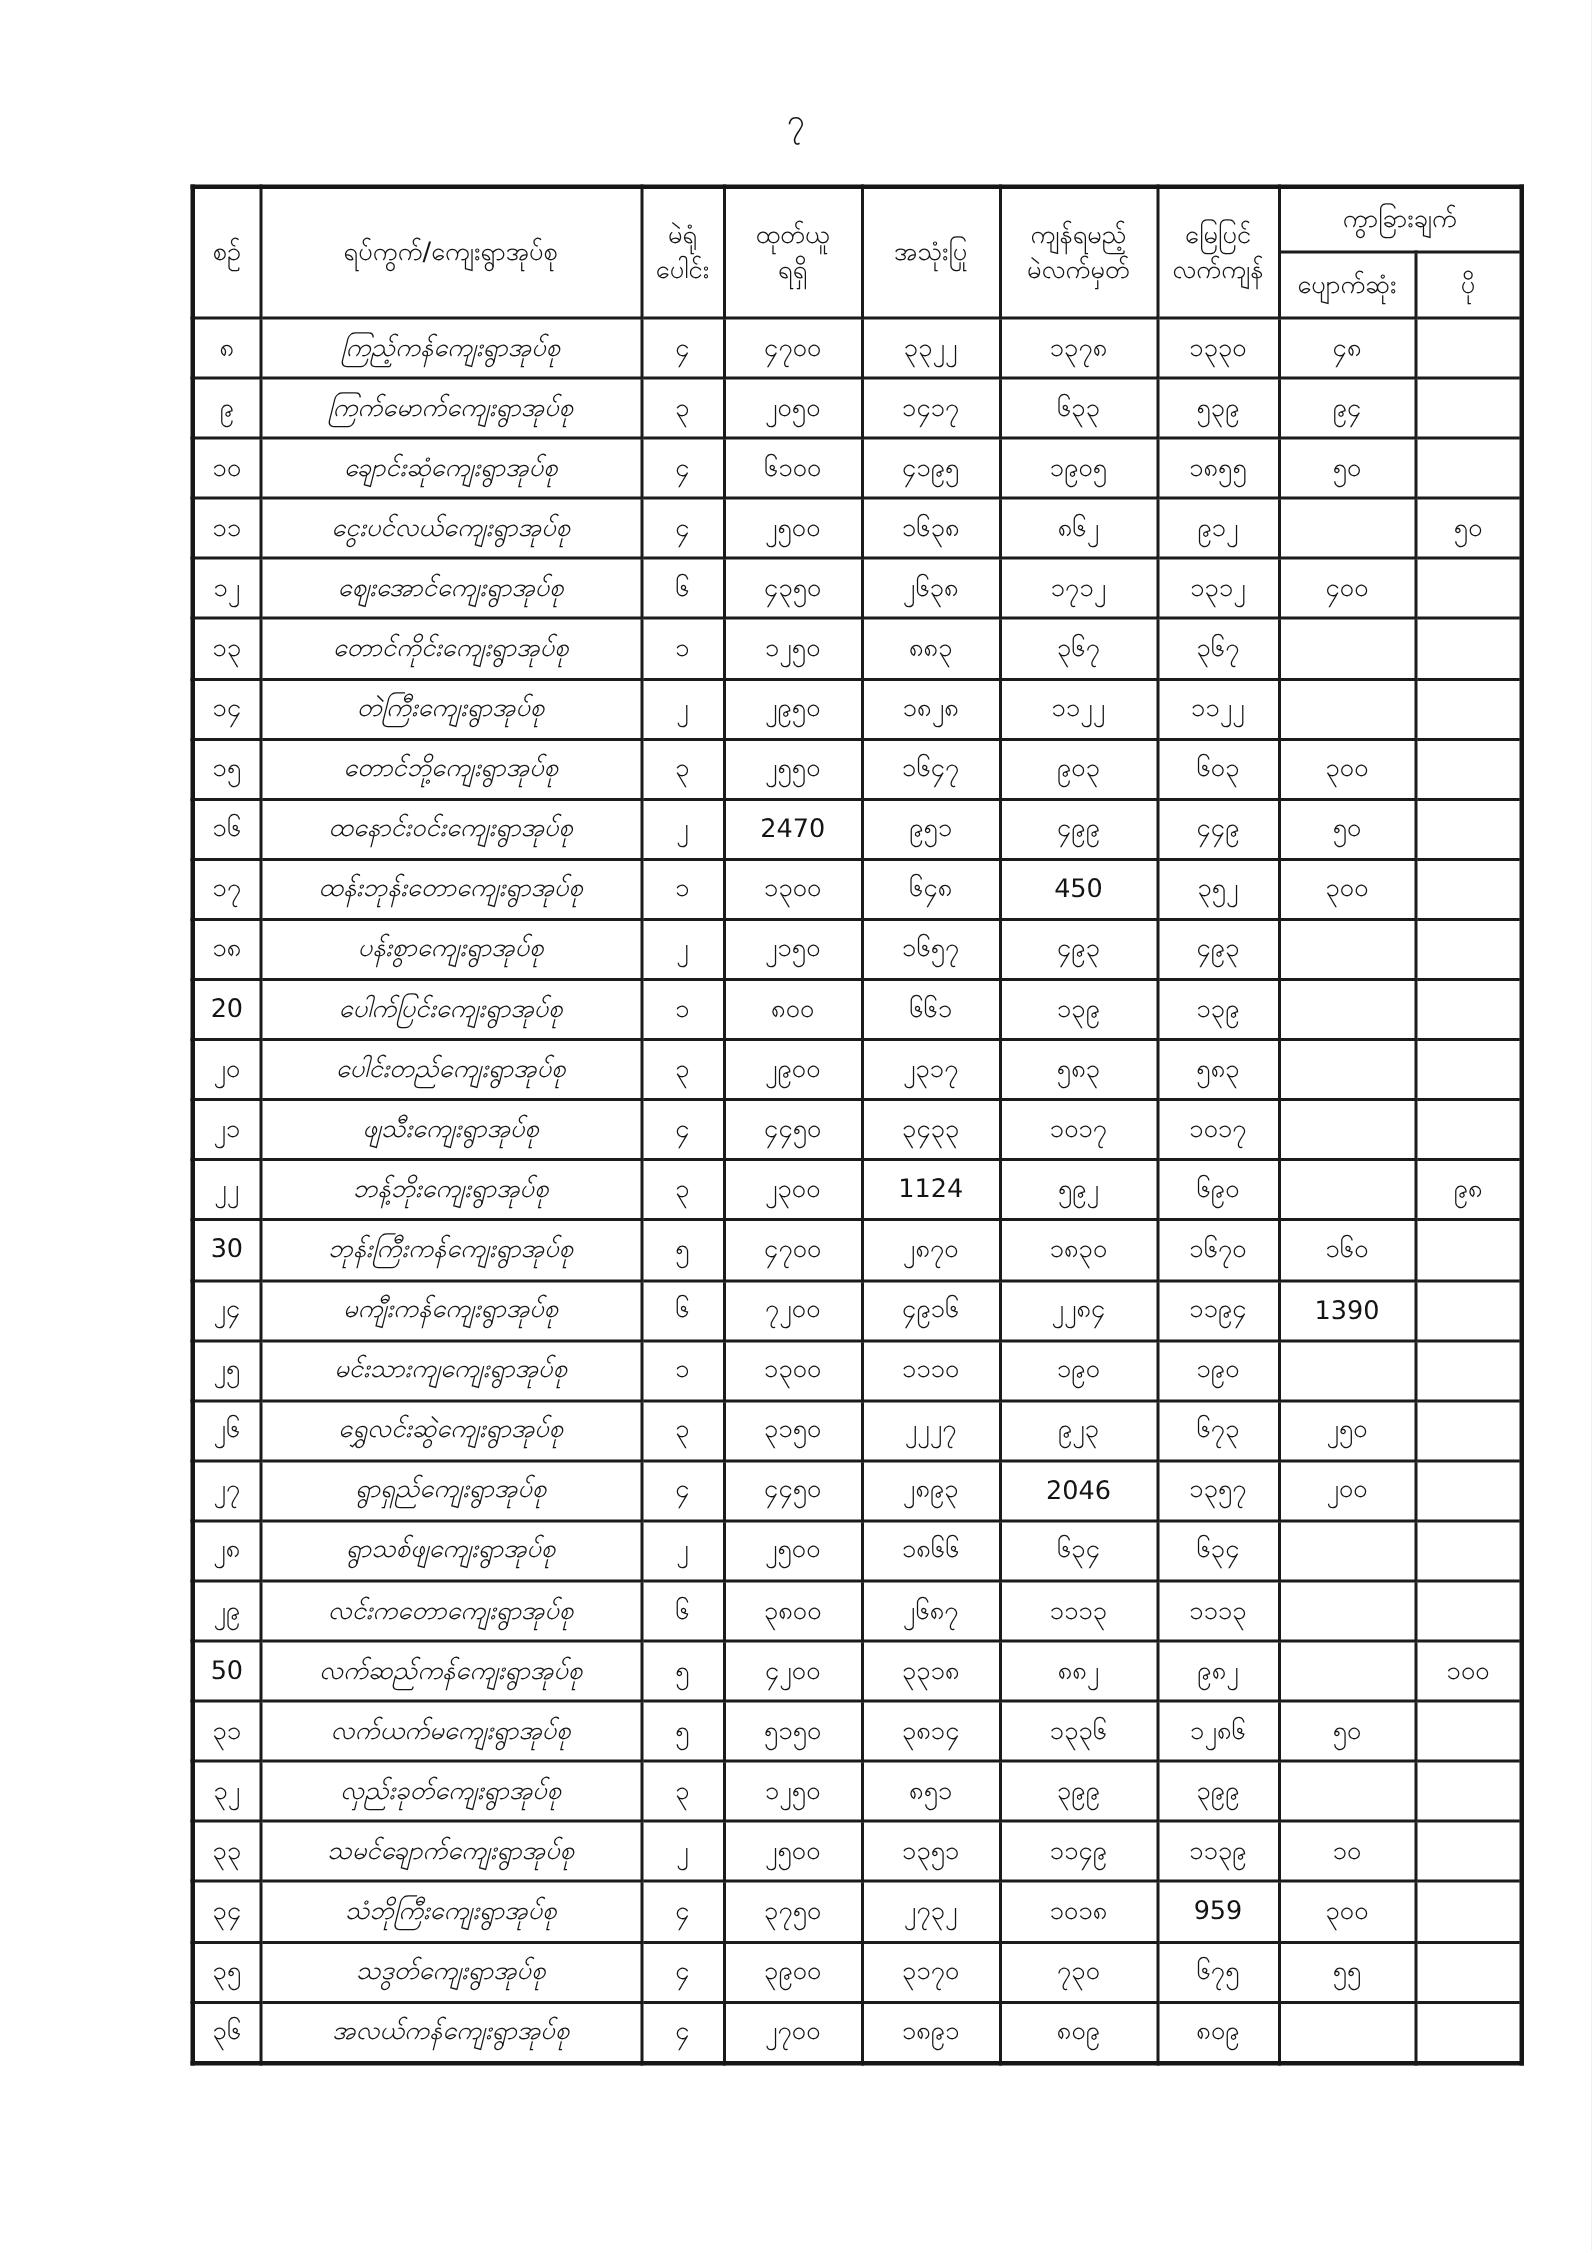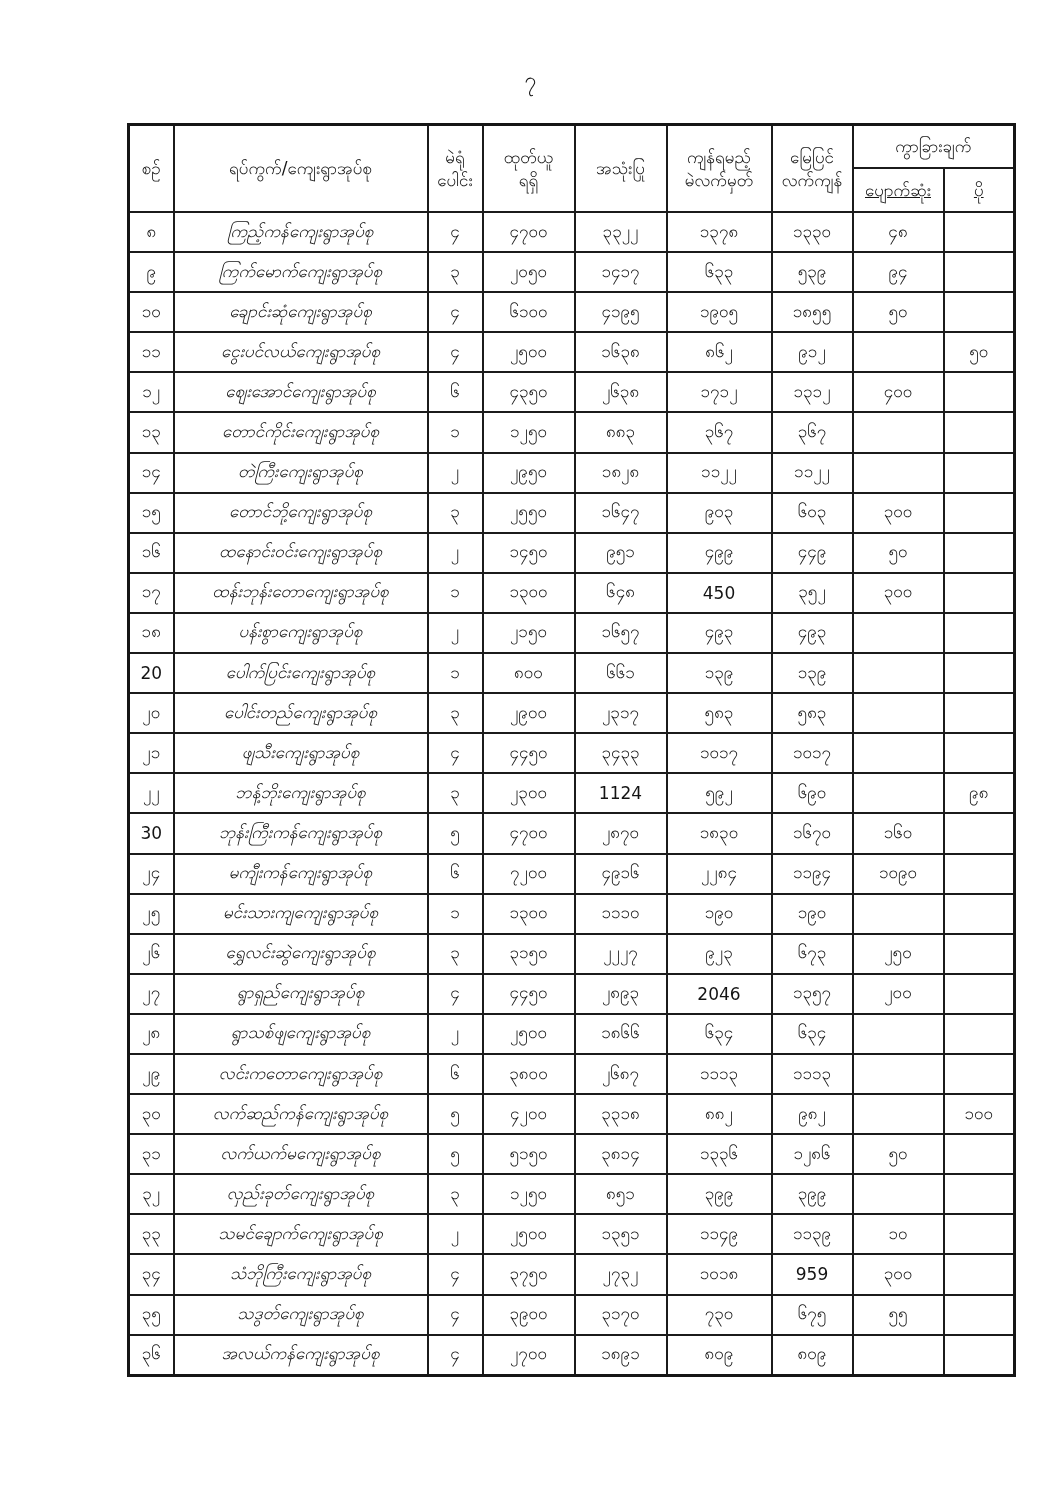--- a/index.html
+++ b/index.html
@@ -35,21 +35,21 @@
     padding:0 2px;
     overflow:hidden;
   }
   thead th{
     white-space:pre-line;
     line-height:1.3;
     font-size:17px;
   }
   thead tr.h1 th{height:40px;}
   thead tr.h1 th[rowspan]{height:85px;}
-  thead tr.h2 th{height:41px;text-decoration:underline;}
+  thead tr.h2 th{height:41px;}
   tbody td{height:38.1px;}
   td.name{
     text-align:left;
     padding-left:9px;
     font-size:16.5px;
     white-space:nowrap;
     font-style:italic;
   }
   td.num{font-size:17px;}
 </style>
@@ -178,21 +178,21 @@
           <td class="num">၁၆၄၇</td>
           <td class="num">၉၀၃</td>
           <td class="num">၆၀၃</td>
           <td class="num">၃၀၀</td>
           <td class="num"></td>
         </tr>
         <tr>
           <td class="num">၁၆</td>
           <td class="name">ထနောင်းဝင်းကျေးရွာအုပ်စု</td>
           <td class="num">၂</td>
-          <td class="num">၁၄၅၀</td>
+          <td class="num">2470</td>
           <td class="num">၉၅၁</td>
           <td class="num">၄၉၉</td>
           <td class="num">၄၄၉</td>
           <td class="num">၅၀</td>
           <td class="num"></td>
         </tr>
         <tr>
           <td class="num">၁၇</td>
           <td class="name">ထန်းဘုန်းတောကျေးရွာအုပ်စု</td>
           <td class="num">၁</td>
@@ -270,21 +270,21 @@
           <td class="num"></td>
         </tr>
         <tr>
           <td class="num">၂၄</td>
           <td class="name">မကျီးကန်ကျေးရွာအုပ်စု</td>
           <td class="num">၆</td>
           <td class="num">၇၂၀၀</td>
           <td class="num">၄၉၁၆</td>
           <td class="num">၂၂၈၄</td>
           <td class="num">၁၁၉၄</td>
-          <td class="num">၁၀၉၀</td>
+          <td class="num">1390</td>
           <td class="num"></td>
         </tr>
         <tr>
           <td class="num">၂၅</td>
           <td class="name">မင်းသားကျကျေးရွာအုပ်စု</td>
           <td class="num">၁</td>
           <td class="num">၁၃၀၀</td>
           <td class="num">၁၁၁၀</td>
           <td class="num">၁၉၀</td>
           <td class="num">၁၉၀</td>
@@ -329,21 +329,21 @@
           <td class="name">လင်းကတောကျေးရွာအုပ်စု</td>
           <td class="num">၆</td>
           <td class="num">၃၈၀၀</td>
           <td class="num">၂၆၈၇</td>
           <td class="num">၁၁၁၃</td>
           <td class="num">၁၁၁၃</td>
           <td class="num"></td>
           <td class="num"></td>
         </tr>
         <tr>
-          <td class="num">၃၀</td>
+          <td class="num">50</td>
           <td class="name">လက်ဆည်ကန်ကျေးရွာအုပ်စု</td>
           <td class="num">၅</td>
           <td class="num">၄၂၀၀</td>
           <td class="num">၃၃၁၈</td>
           <td class="num">၈၈၂</td>
           <td class="num">၉၈၂</td>
           <td class="num"></td>
           <td class="num">၁၀၀</td>
         </tr>
         <tr>

